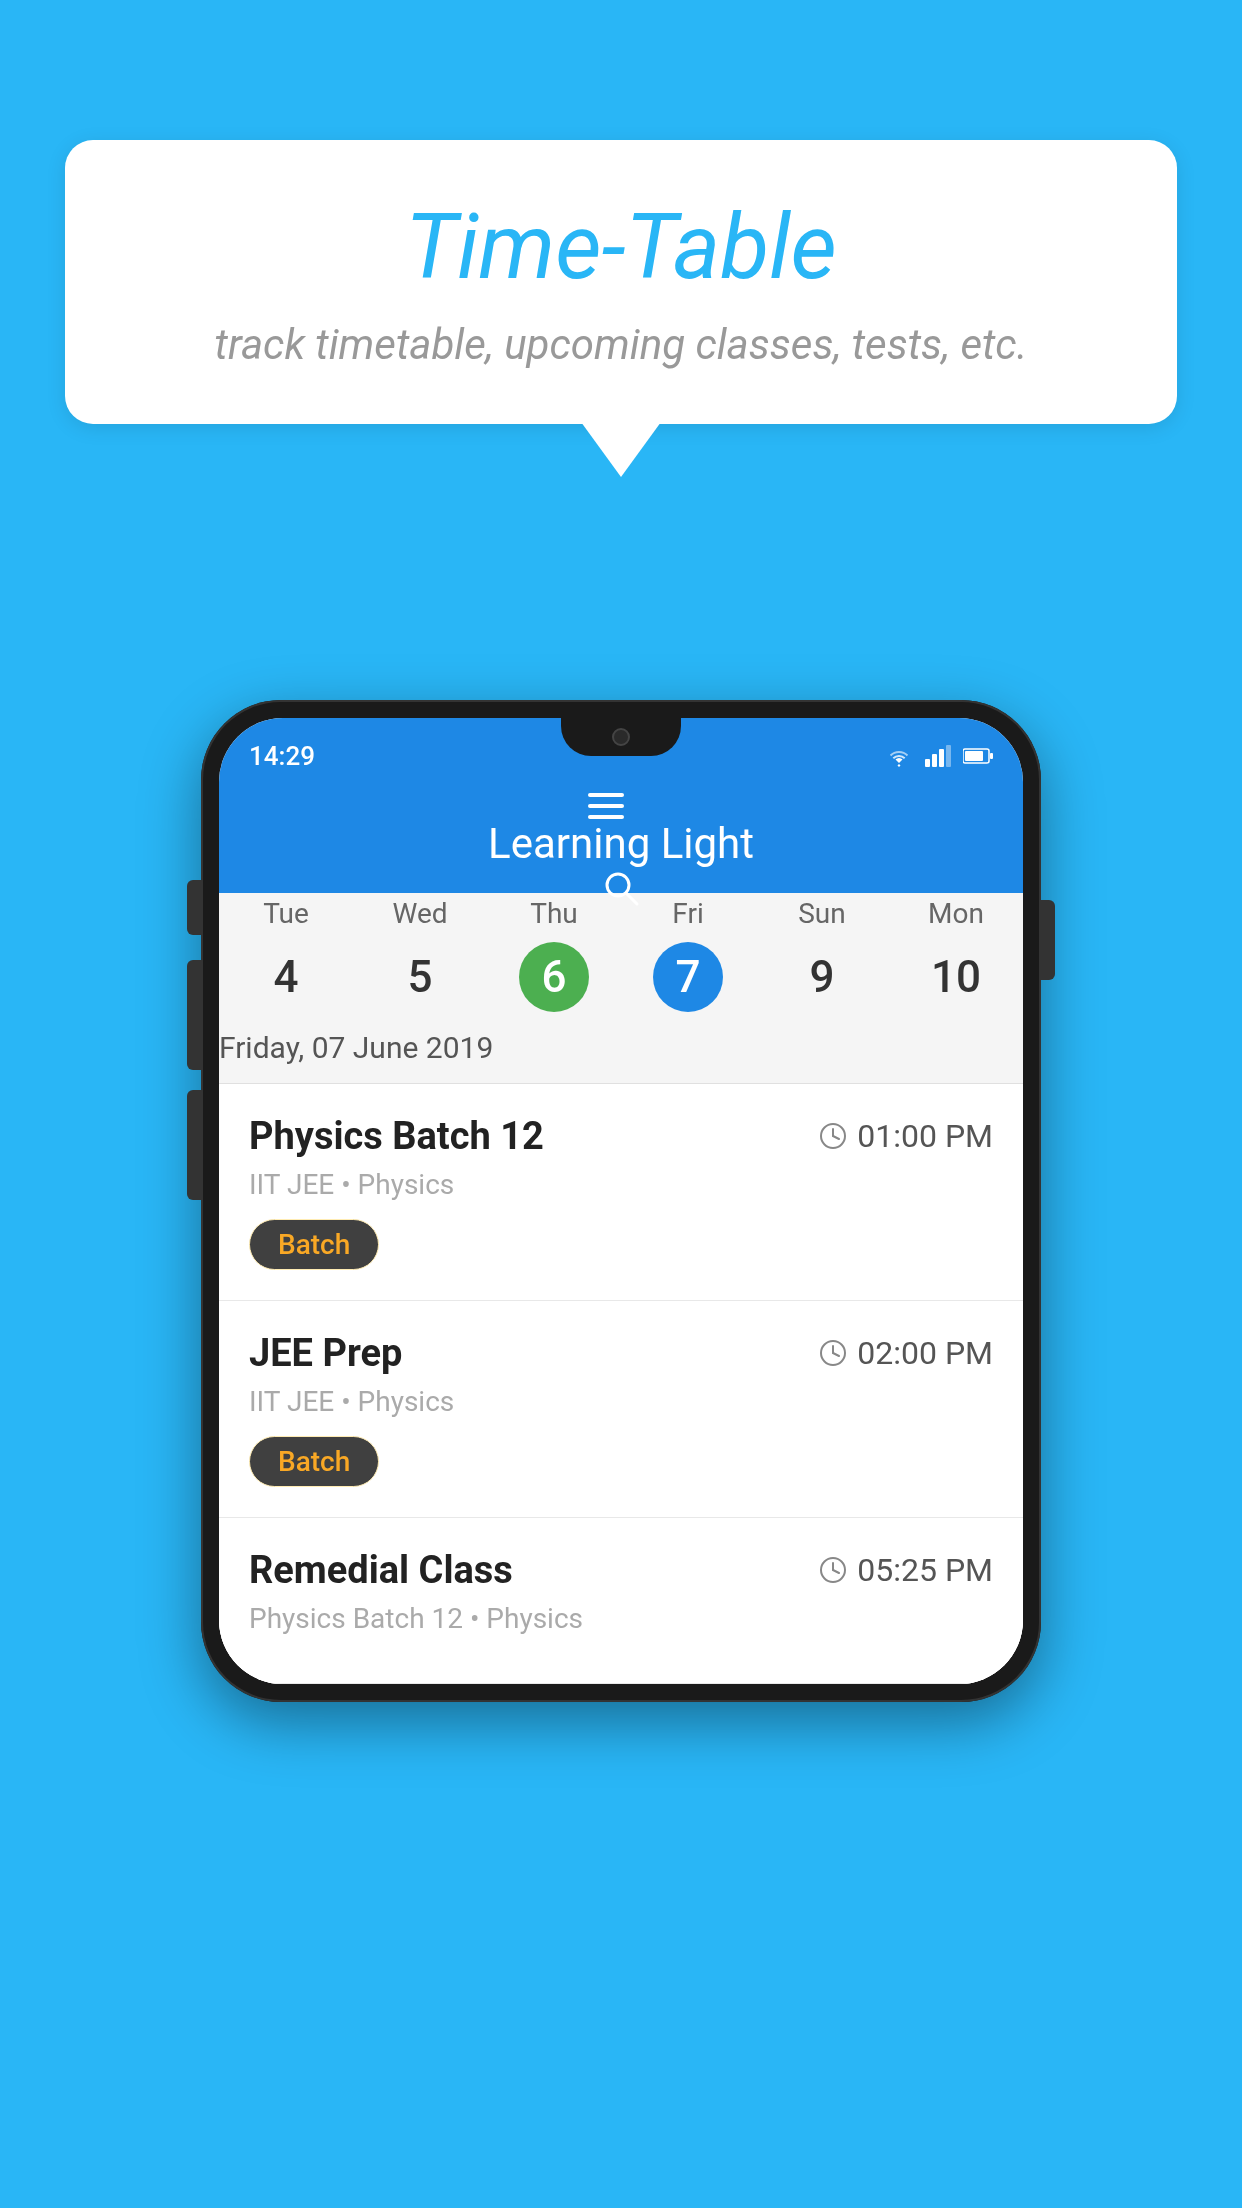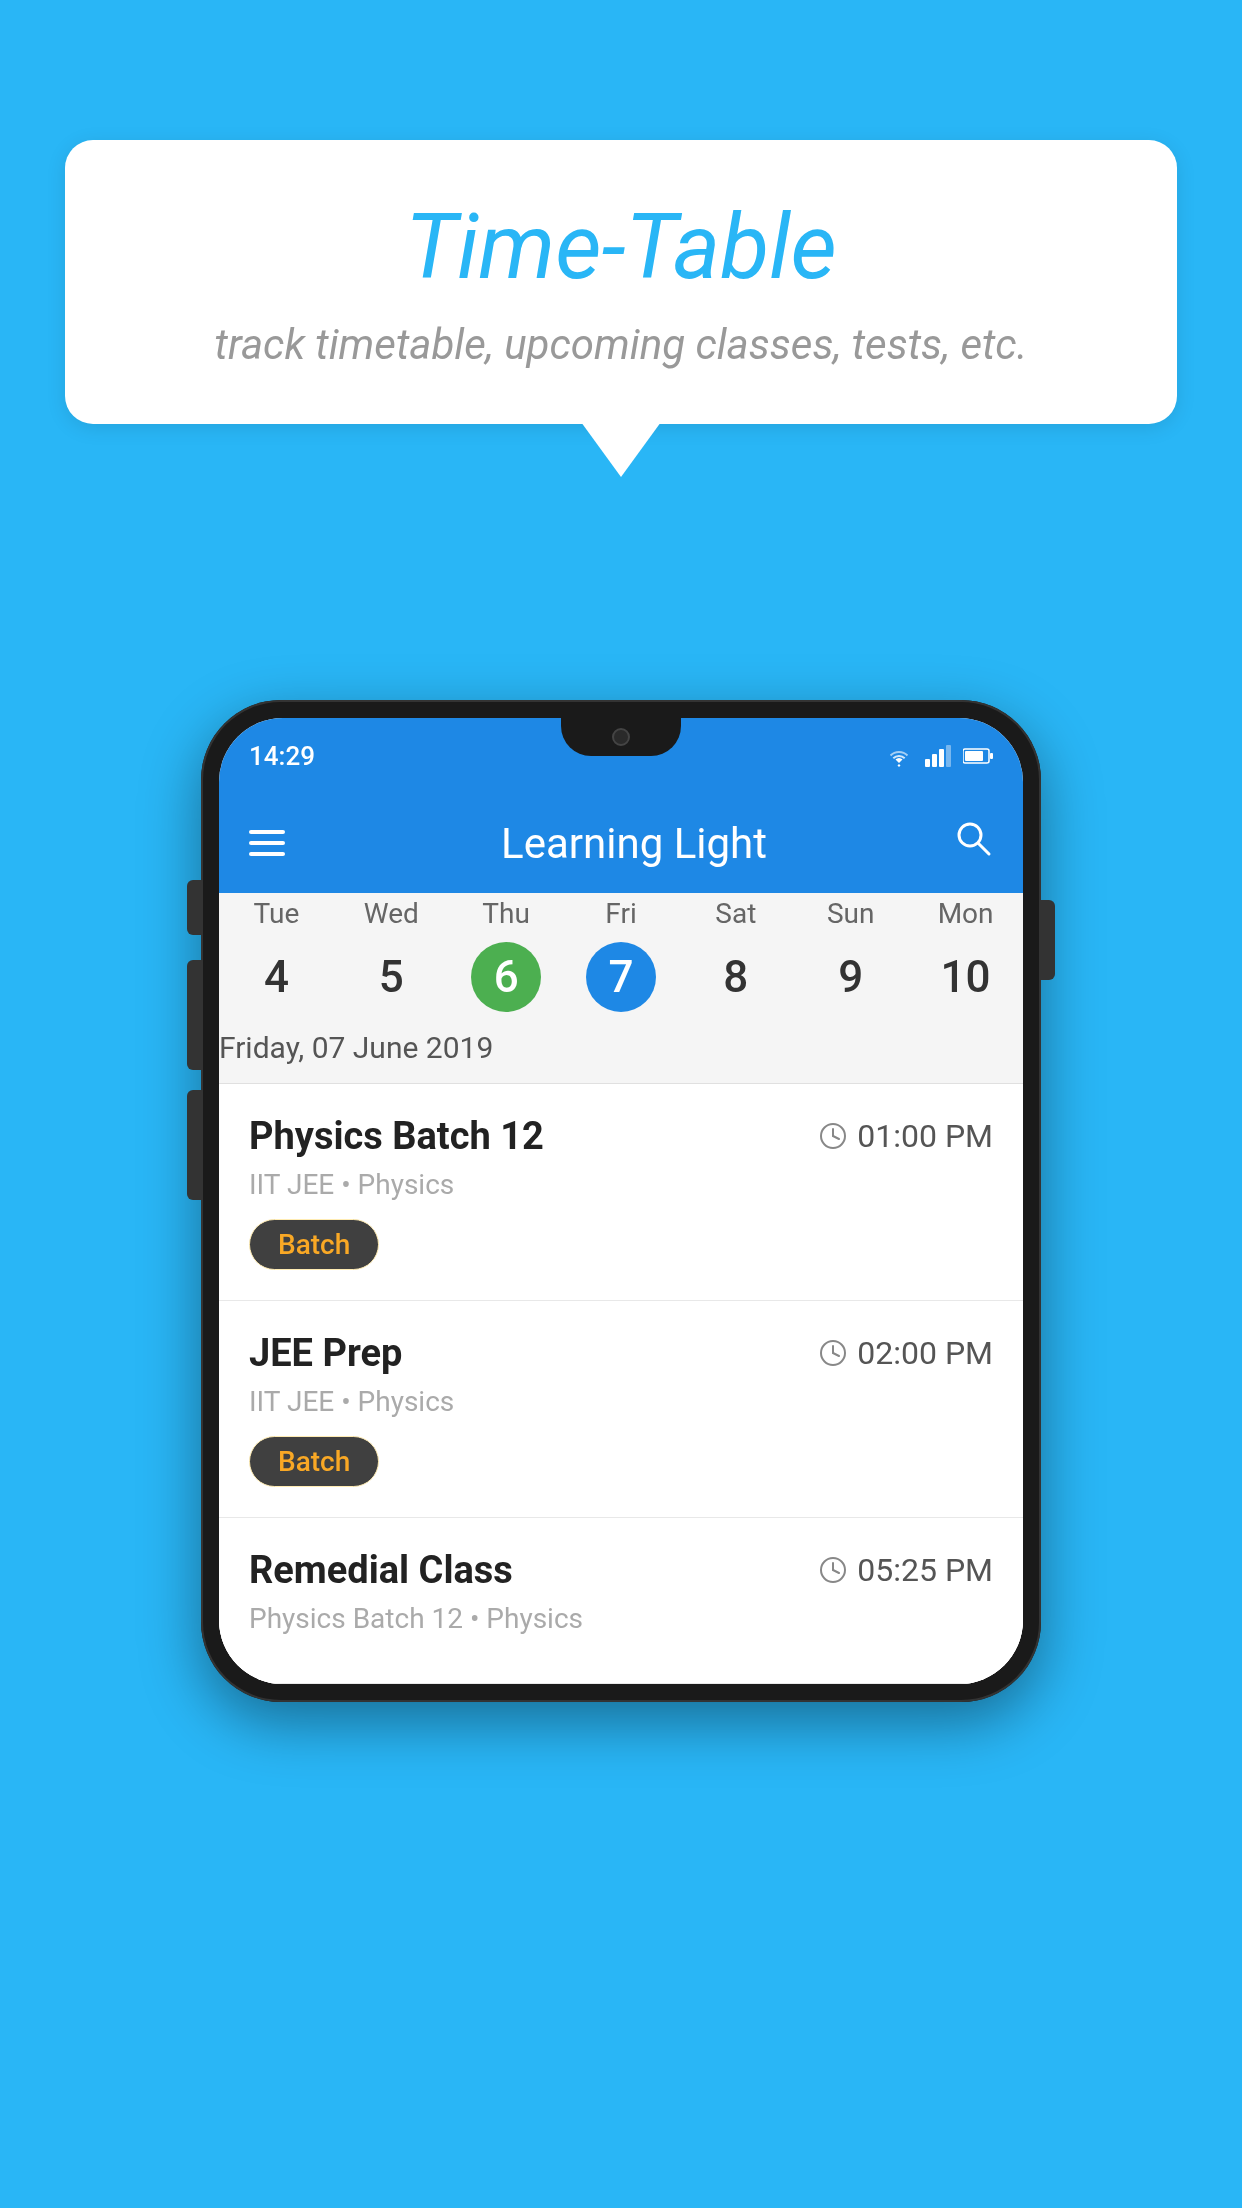--- a/index.html
+++ b/index.html
@@ -123,20 +123,21 @@
       gap: 12px;
     }
 
     
     .toolbar {
       background: #1E88E5;
       height: 100px;
       display: flex;
       align-items: center;
       padding: 0 30px;
+      flex-direction: column;
     }
 
     .menu-icon {
       color: white;
       font-size: 40px;
       margin-right: 30px;
       display: flex;
       flex-direction: column;
       gap: 7px;
       cursor: pointer;
@@ -382,24 +383,20 @@
               <div class="day-name">Wed</div>
               <div class="day-number">5</div>
             </div>
             <div class="calendar-day-col">
               <div class="day-name">Thu</div>
               <div class="day-number today">6</div>
             </div>
             <div class="calendar-day-col">
               <div class="day-name">Fri</div>
               <div class="day-number selected">7</div>
-            </div>
-            <div class="calendar-day-col">
-              <div class="day-name">Sat</div>
-              <div class="day-number">8</div>
             </div>
             <div class="calendar-day-col">
               <div class="day-name">Sun</div>
               <div class="day-number">9</div>
             </div>
             <div class="calendar-day-col">
               <div class="day-name">Mon</div>
               <div class="day-number">10</div>
             </div>
           </div>

